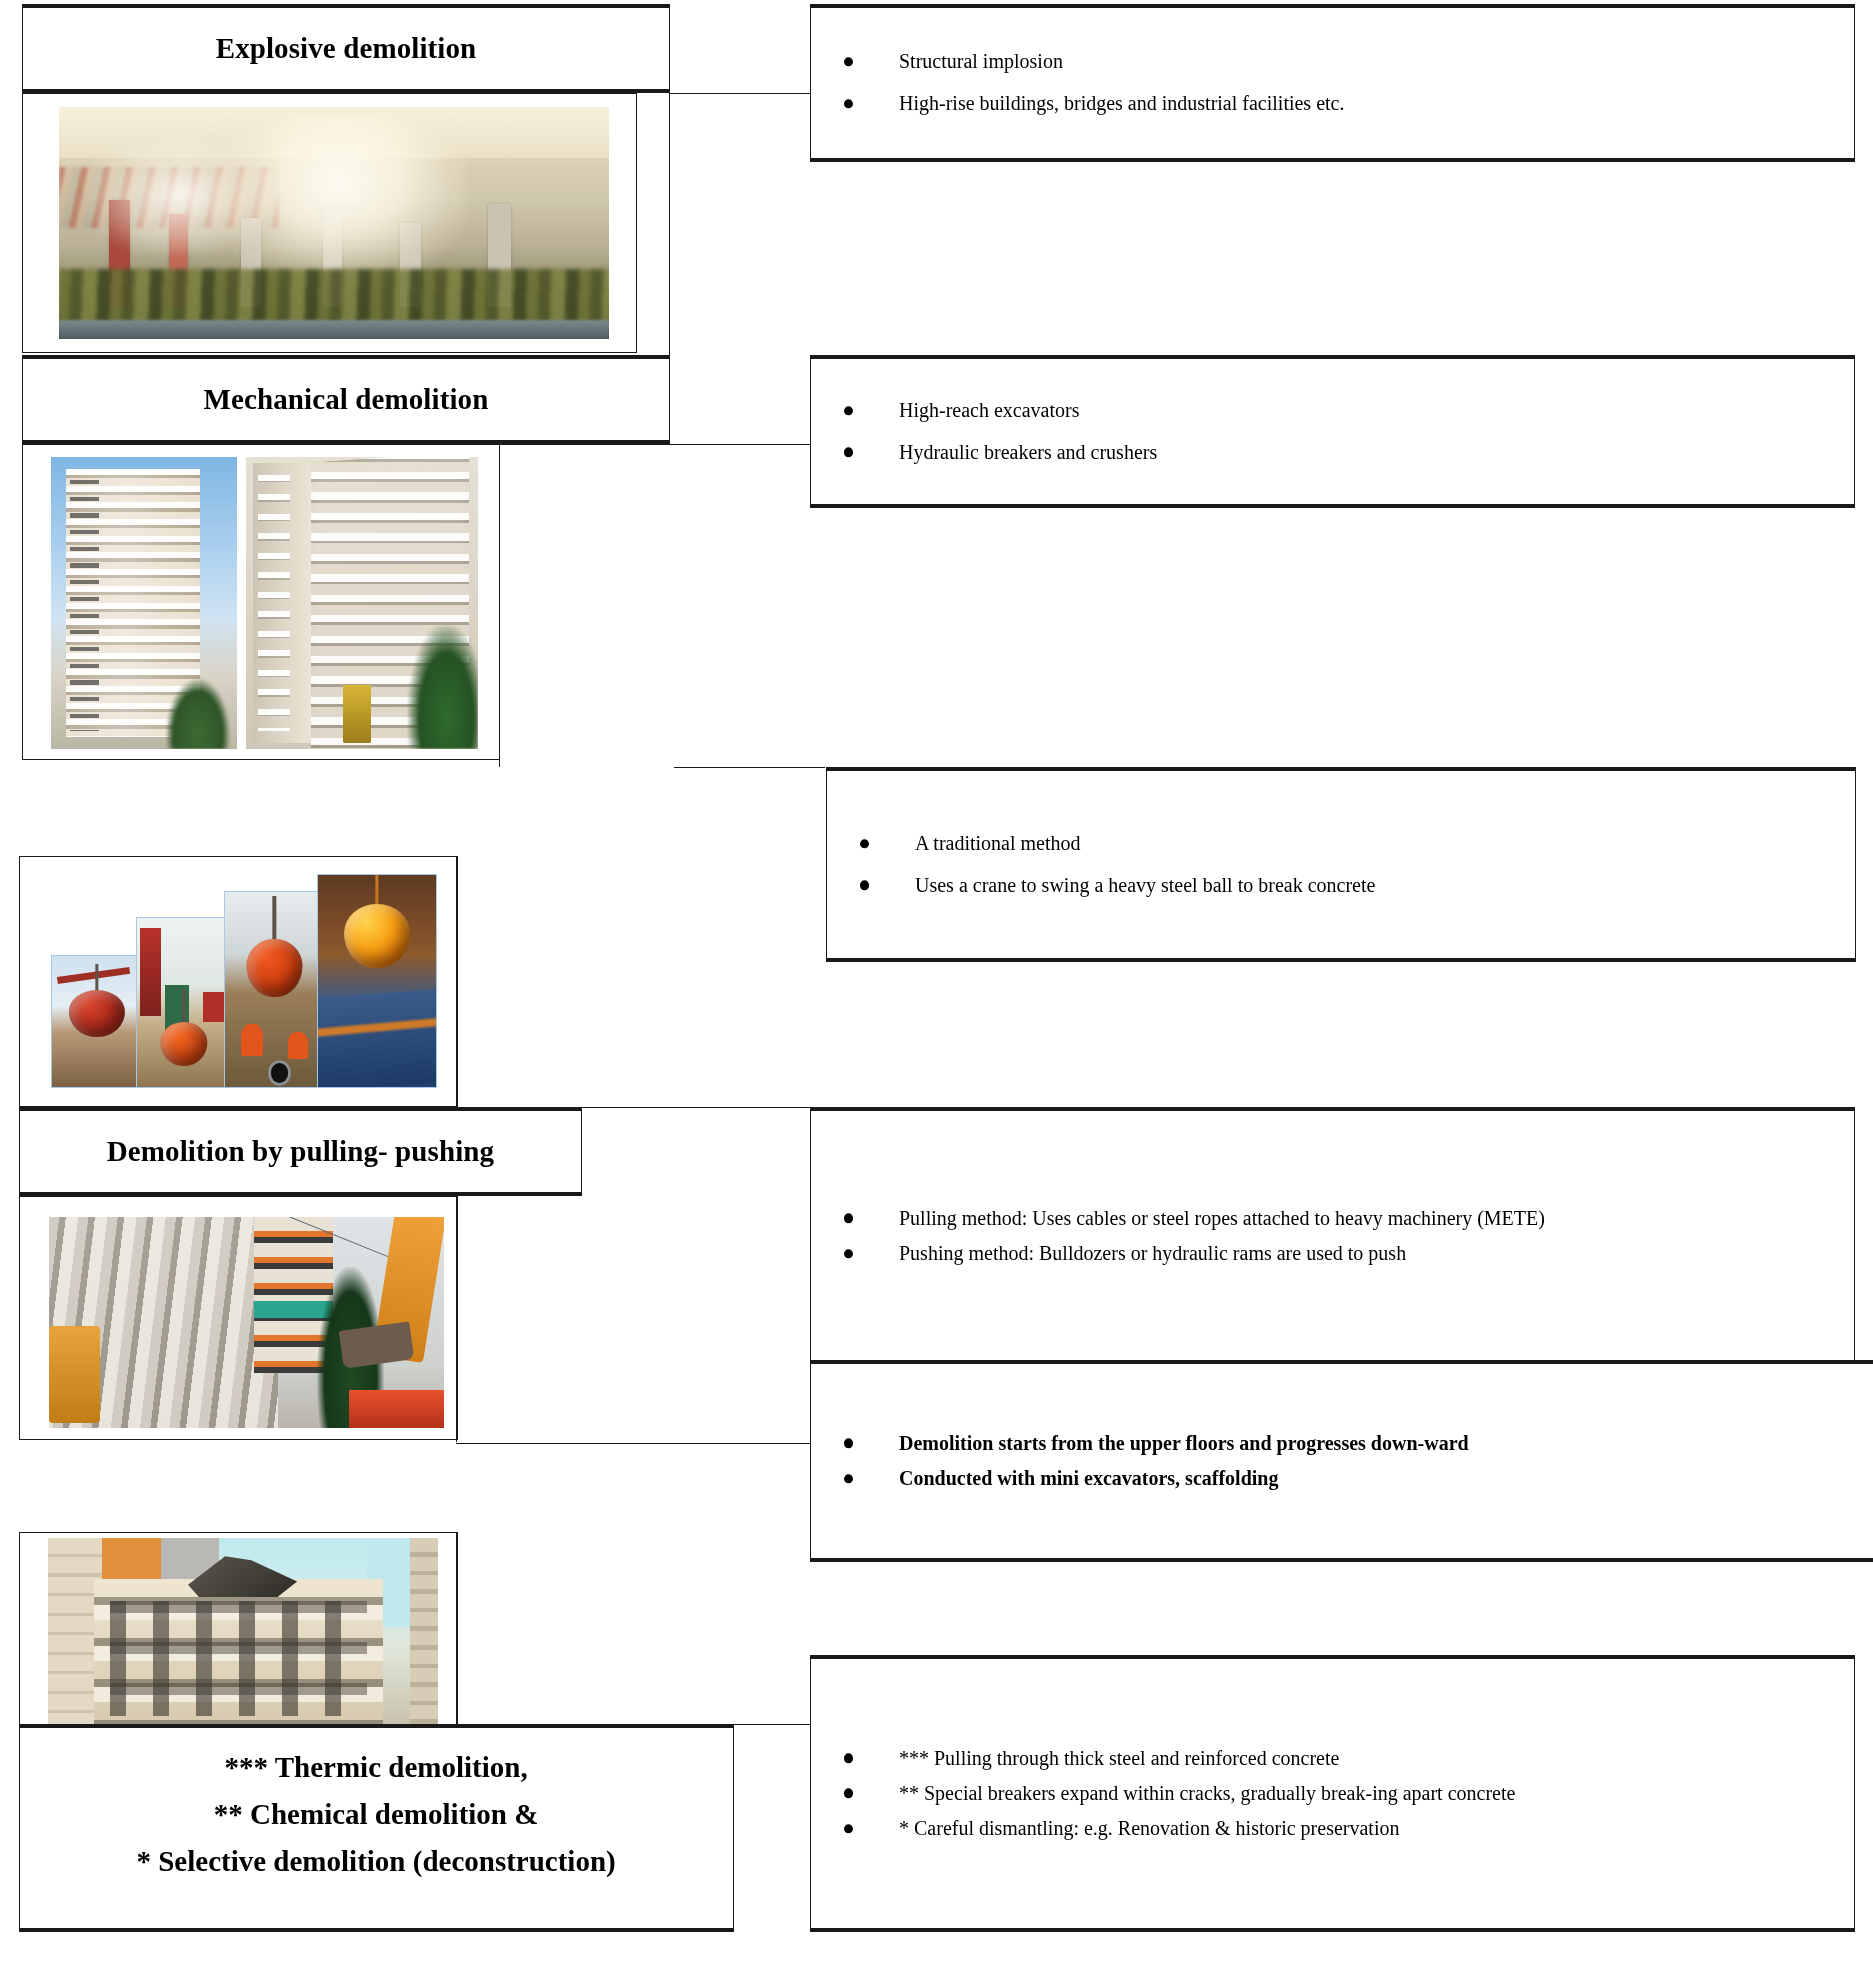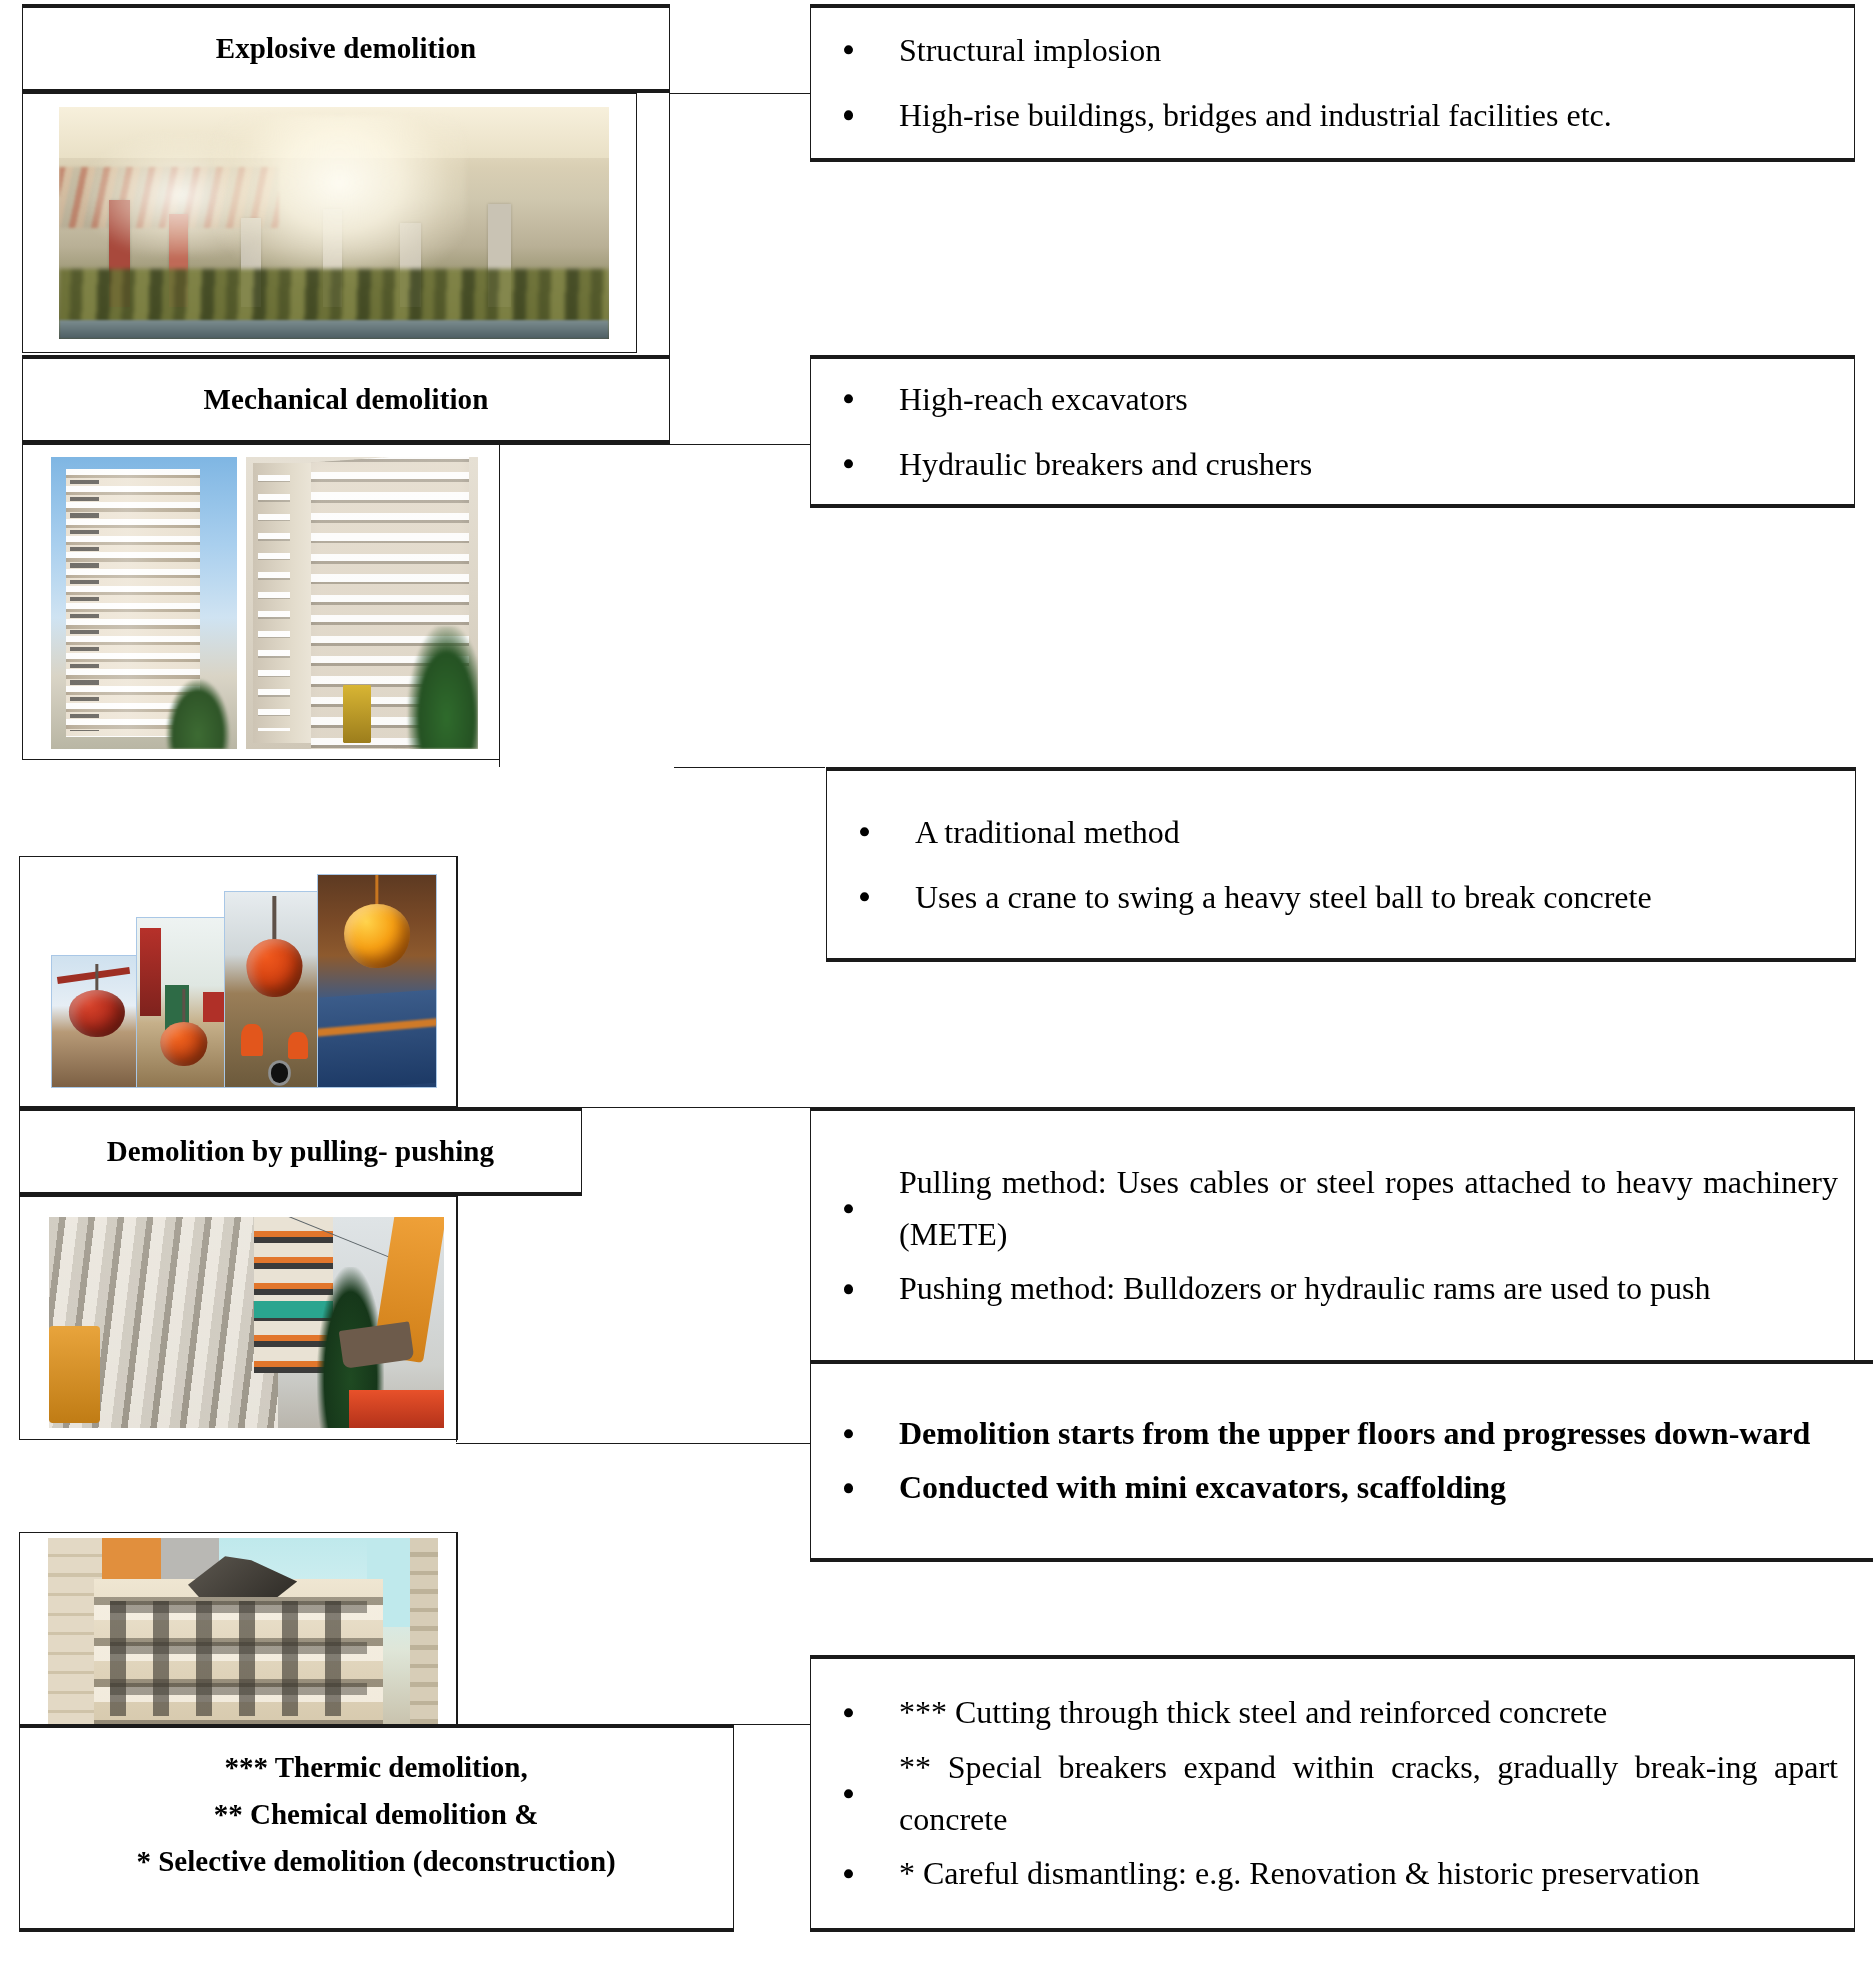--- a/index.html
+++ b/index.html
@@ -61,21 +61,21 @@
     border-top-width:4.2px;
     border-bottom-width:4.2px;
     box-sizing:border-box;
     padding:12px 16px 12px 0;
     display:flex;flex-direction:column;justify-content:center;
   }
   .bullets ul{margin:0;padding:0;list-style:none;}
   .bullets li{
     position:relative;
     padding-left:88px;
-    font-size:32px;
+    font-size:20px;
     line-height:1.95;
     margin:0 0 2.8px 0;
     text-align:justify;
     text-justify:inter-word;
   }
   .bullets li:last-child{margin-bottom:0;}
   .bullets li .dot{
     position:absolute;
     left:32.5px;
     top:50%;
@@ -462,21 +462,21 @@
         <span class="dot"></span>
         <span>Conducted with mini excavators, scaffolding</span>
       </li>
     </ul>
   </div>
 
   <div class="bullets" style="left:810px;top:1655px;width:1045px;height:277px;padding-top:8.4px;padding-bottom:8.4px;">
     <ul>
       <li class="tight">
         <span class="dot"></span>
-        <span>*** Cutting through thick steel and reinforced concrete</span>
+        <span>*** Pulling through thick steel and reinforced concrete</span>
       </li>
       <li class="tight">
         <span class="dot"></span>
         <span>** Special breakers expand within cracks, gradually break-ing apart concrete</span>
       </li>
       <li class="tight">
         <span class="dot"></span>
         <span>* Careful dismantling: e.g. Renovation &amp; historic preservation</span>
       </li>
     </ul>

